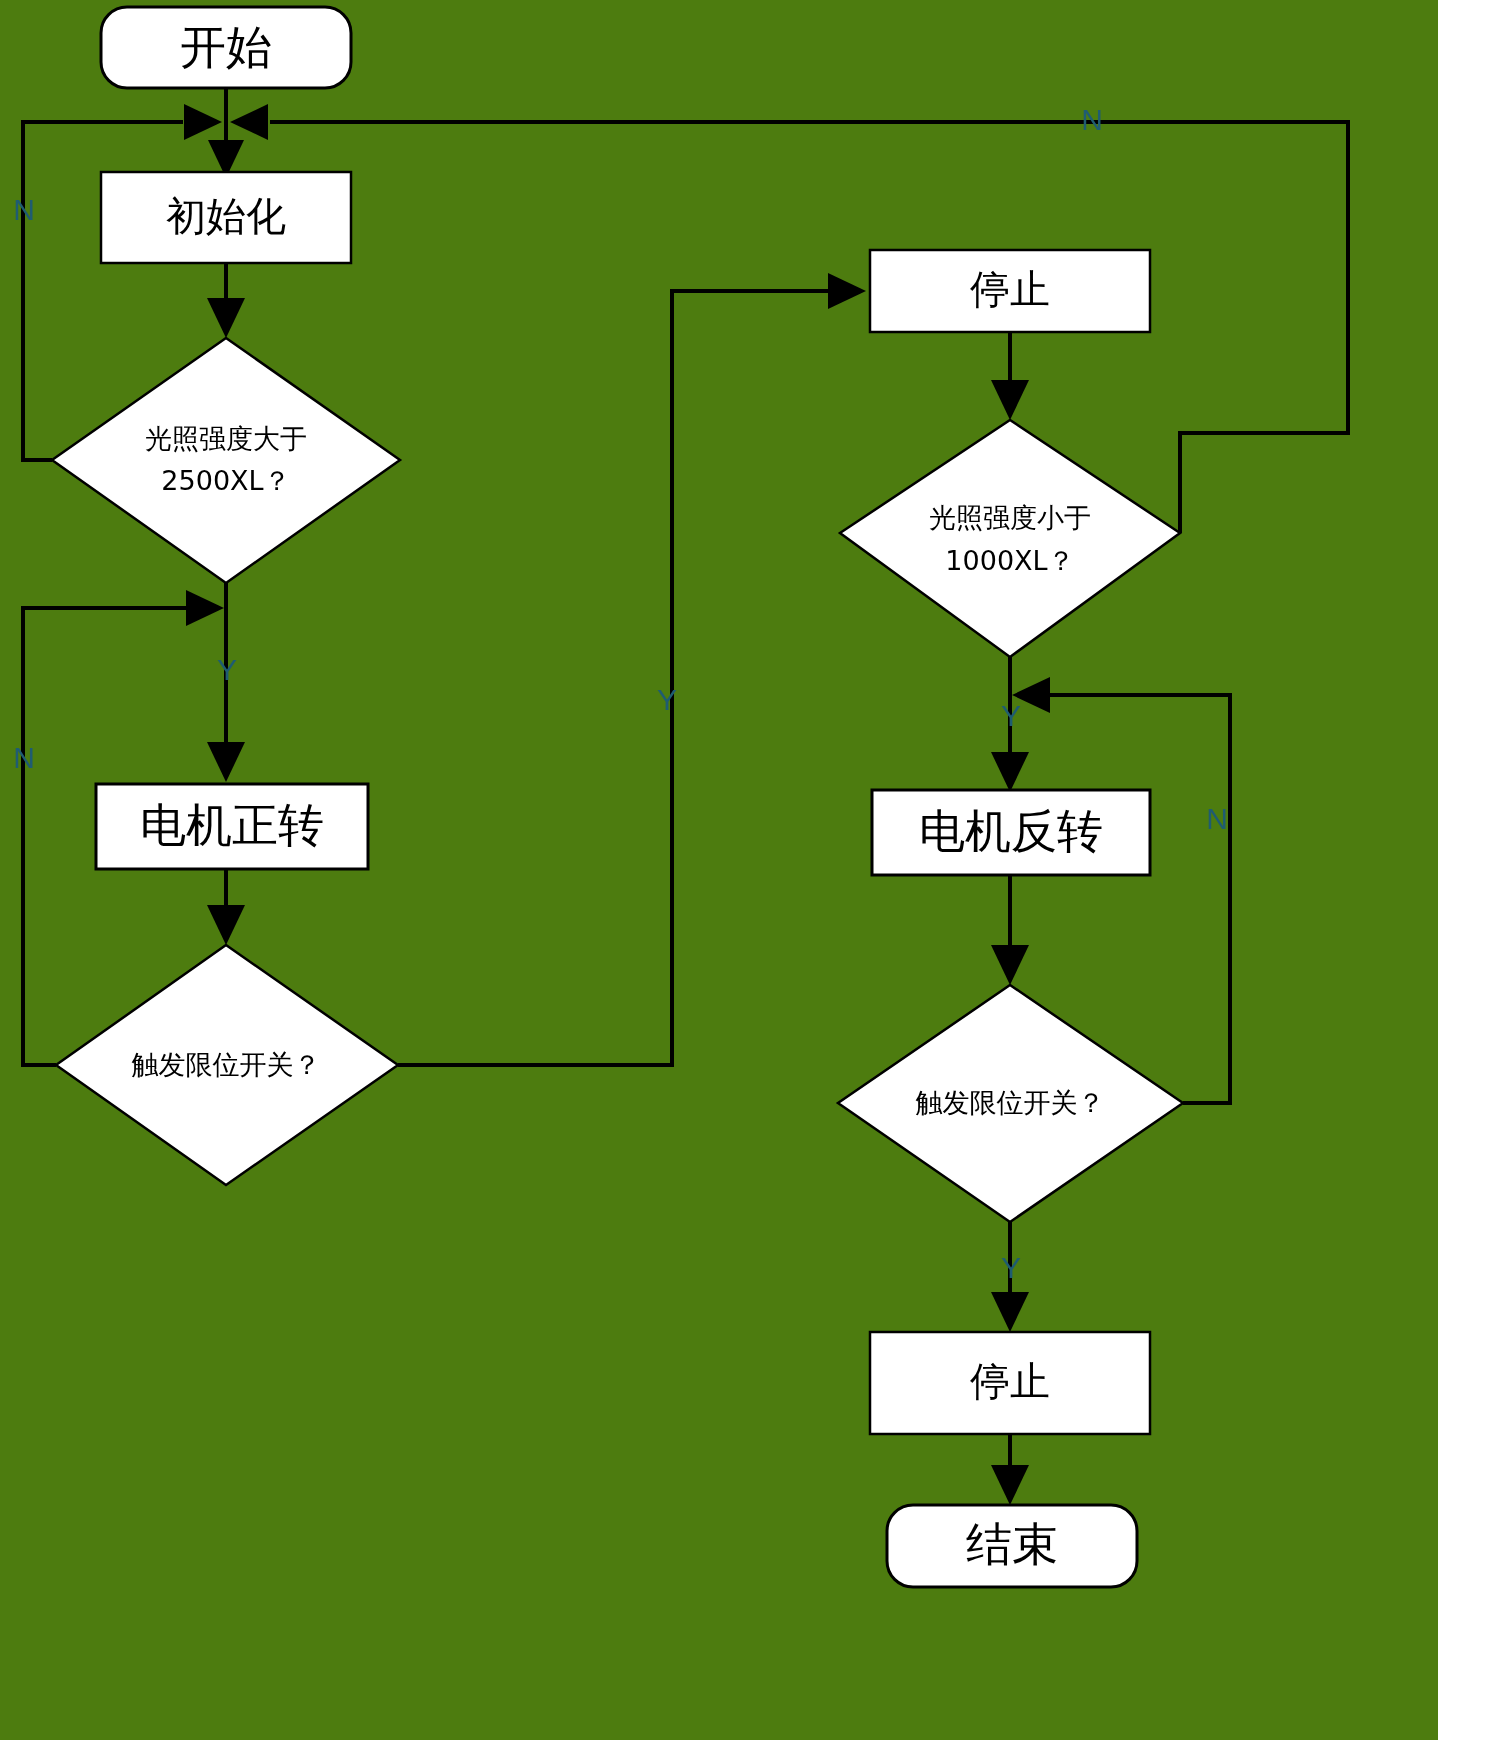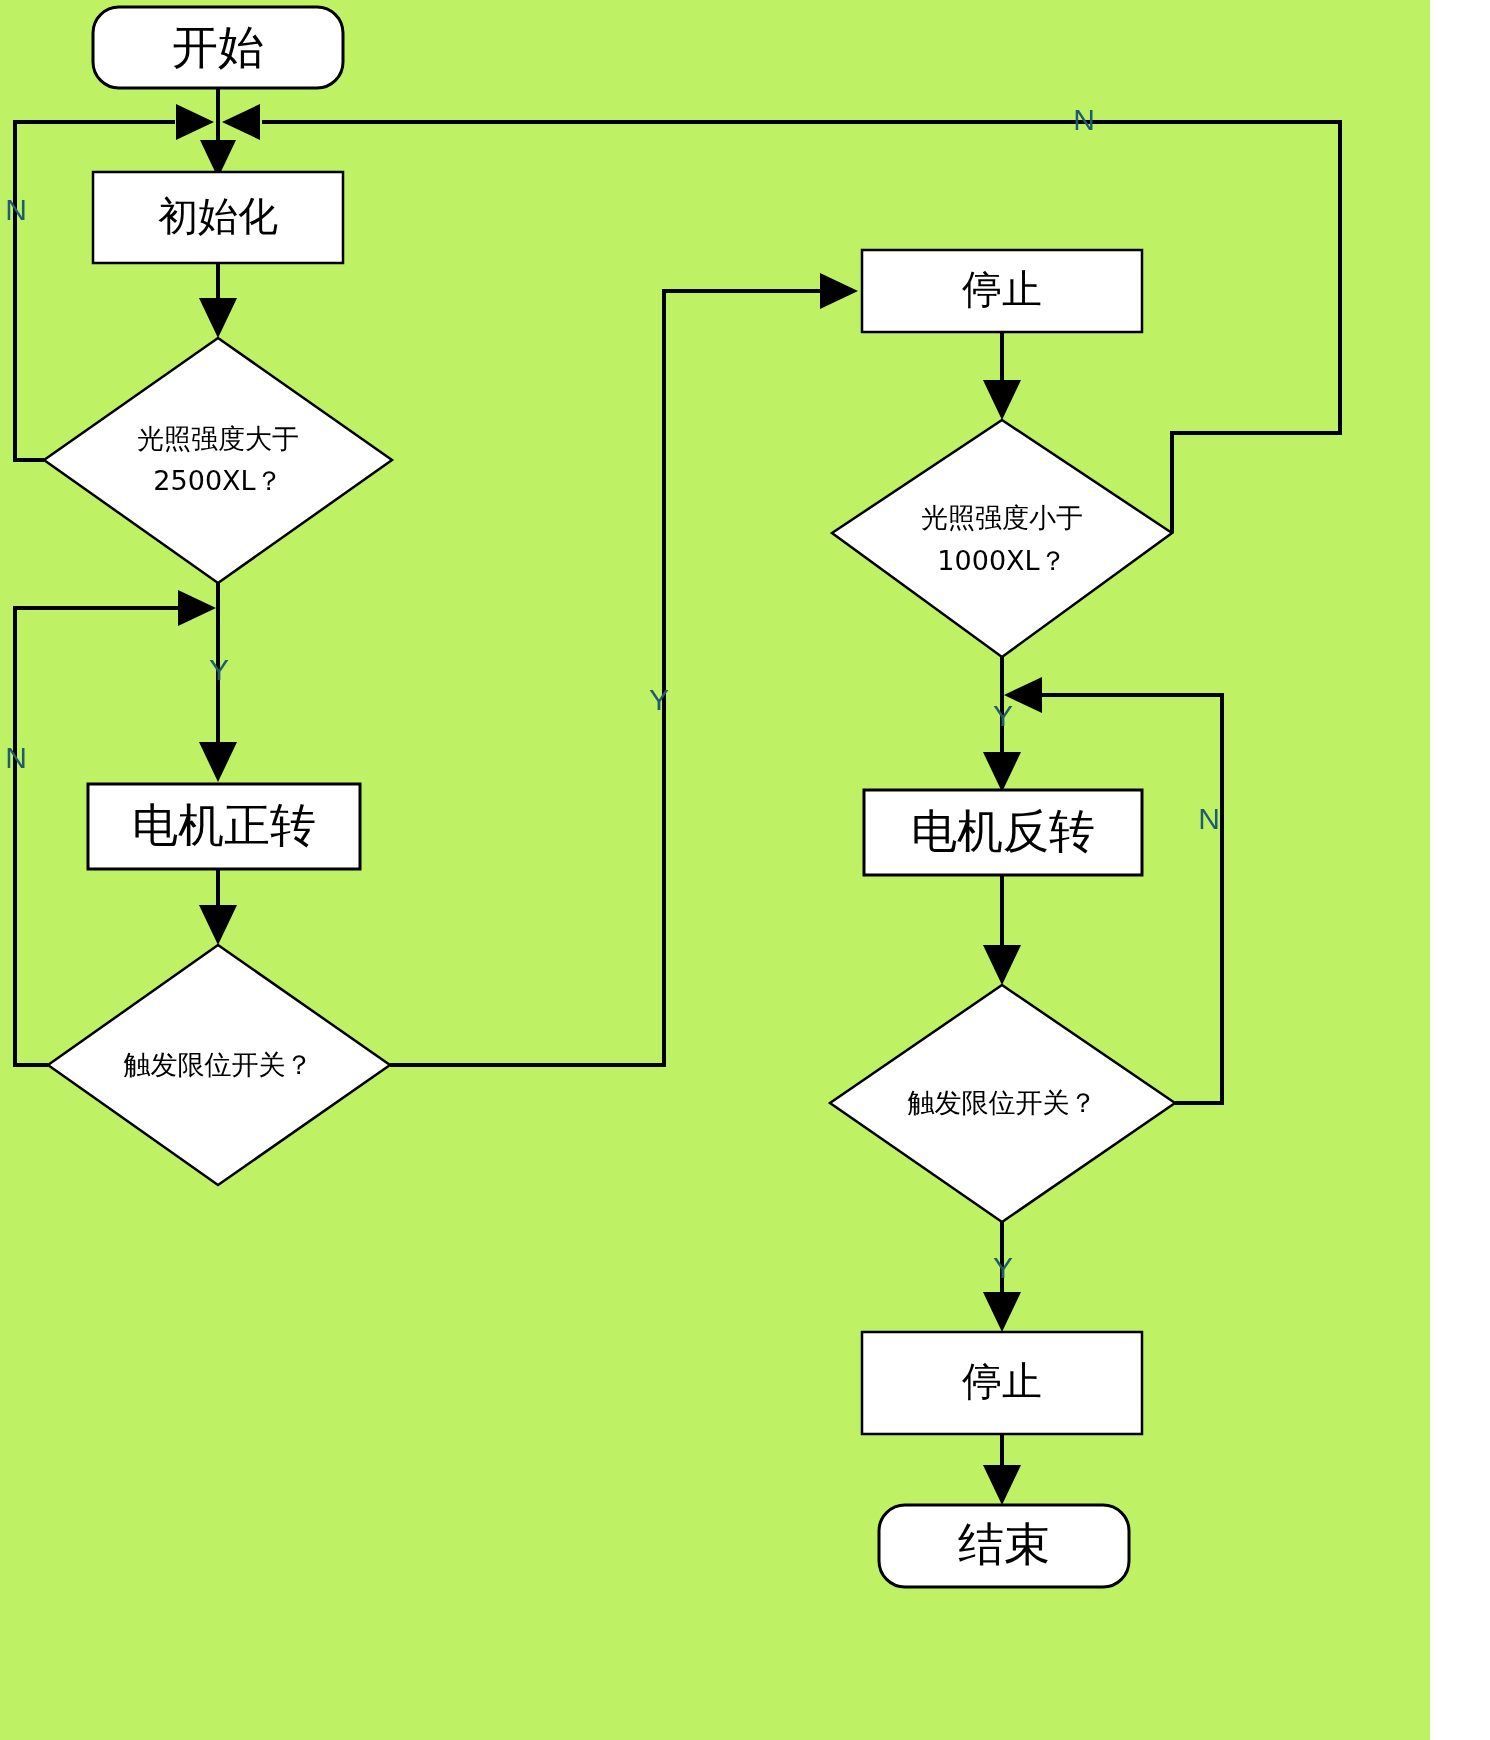--- a/index.html
+++ b/index.html
@@ -10,21 +10,22 @@
   body {
     width: 1490px;
     height: 1740px;
     font-family: "Liberation Sans", sans-serif;
     overflow: hidden;
   }
   #flowchart-root {
     position: relative;
     width: 1430px;
     height: 1740px;
-    background: #bef264;
+    background: #4d7c0f;
+    padding-left: 8px;
   }
   svg.fc {
     display: block;
     width: 1490px;
     height: 1740px;
   }
   .node-shape {
     fill: #ffffff;
     stroke: #000000;
     stroke-width: 3;

